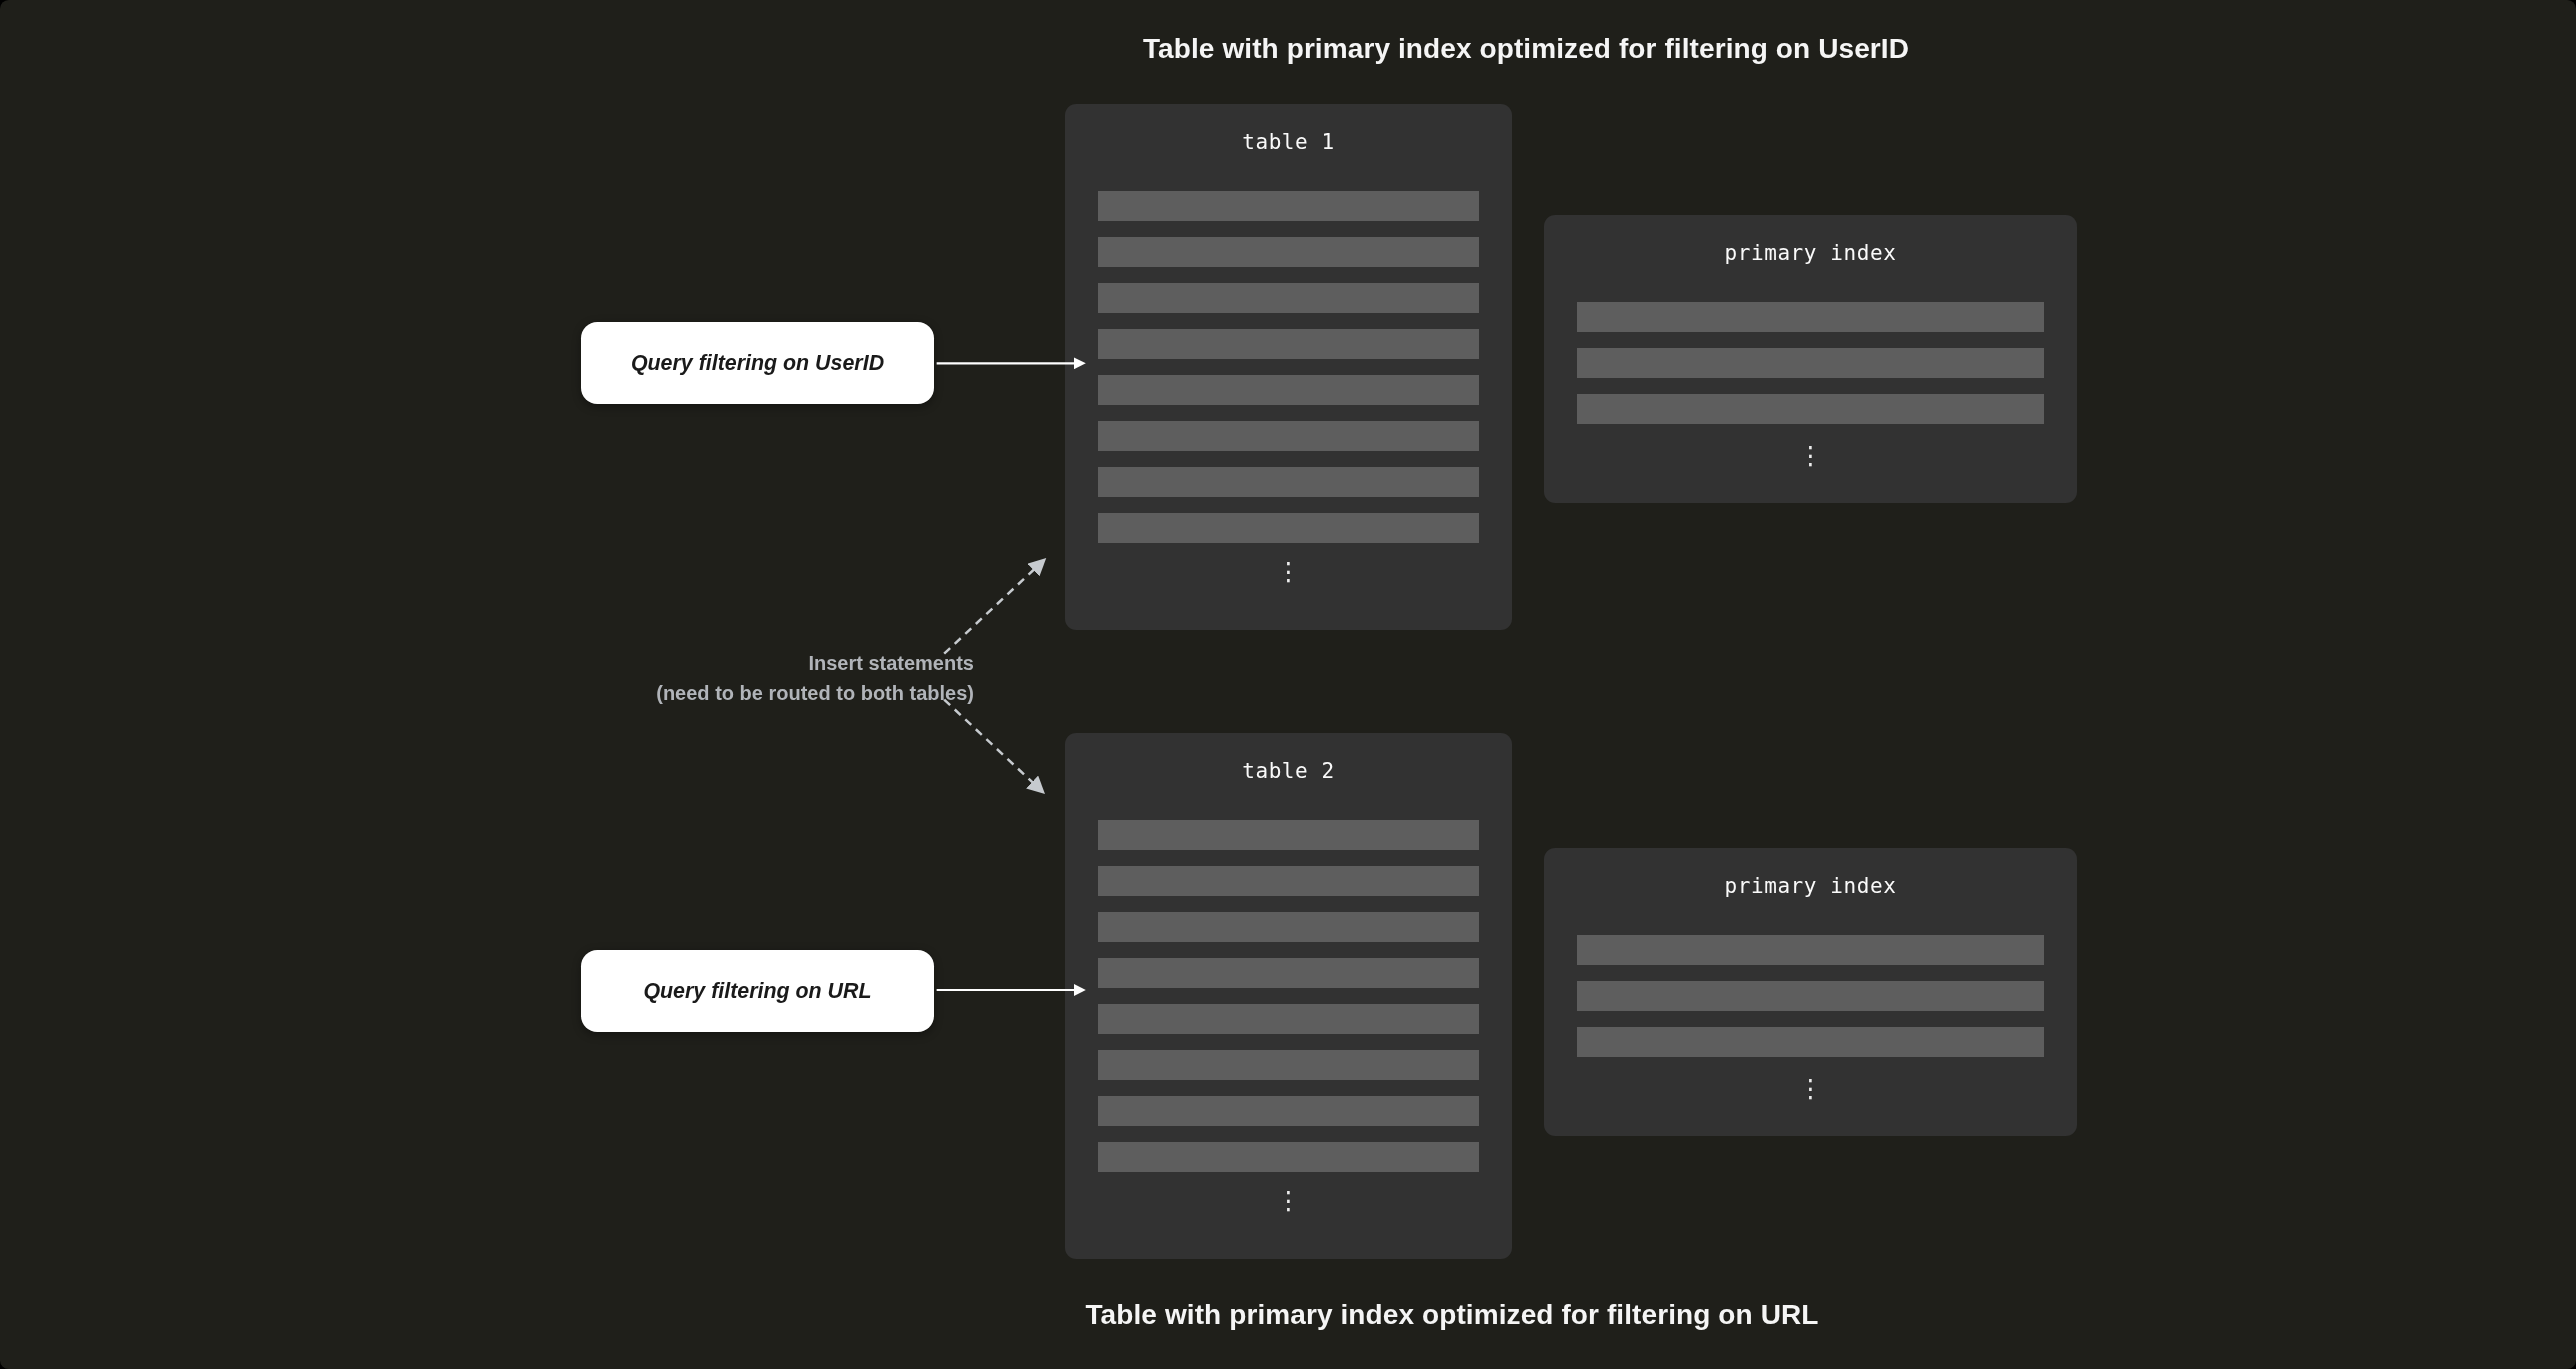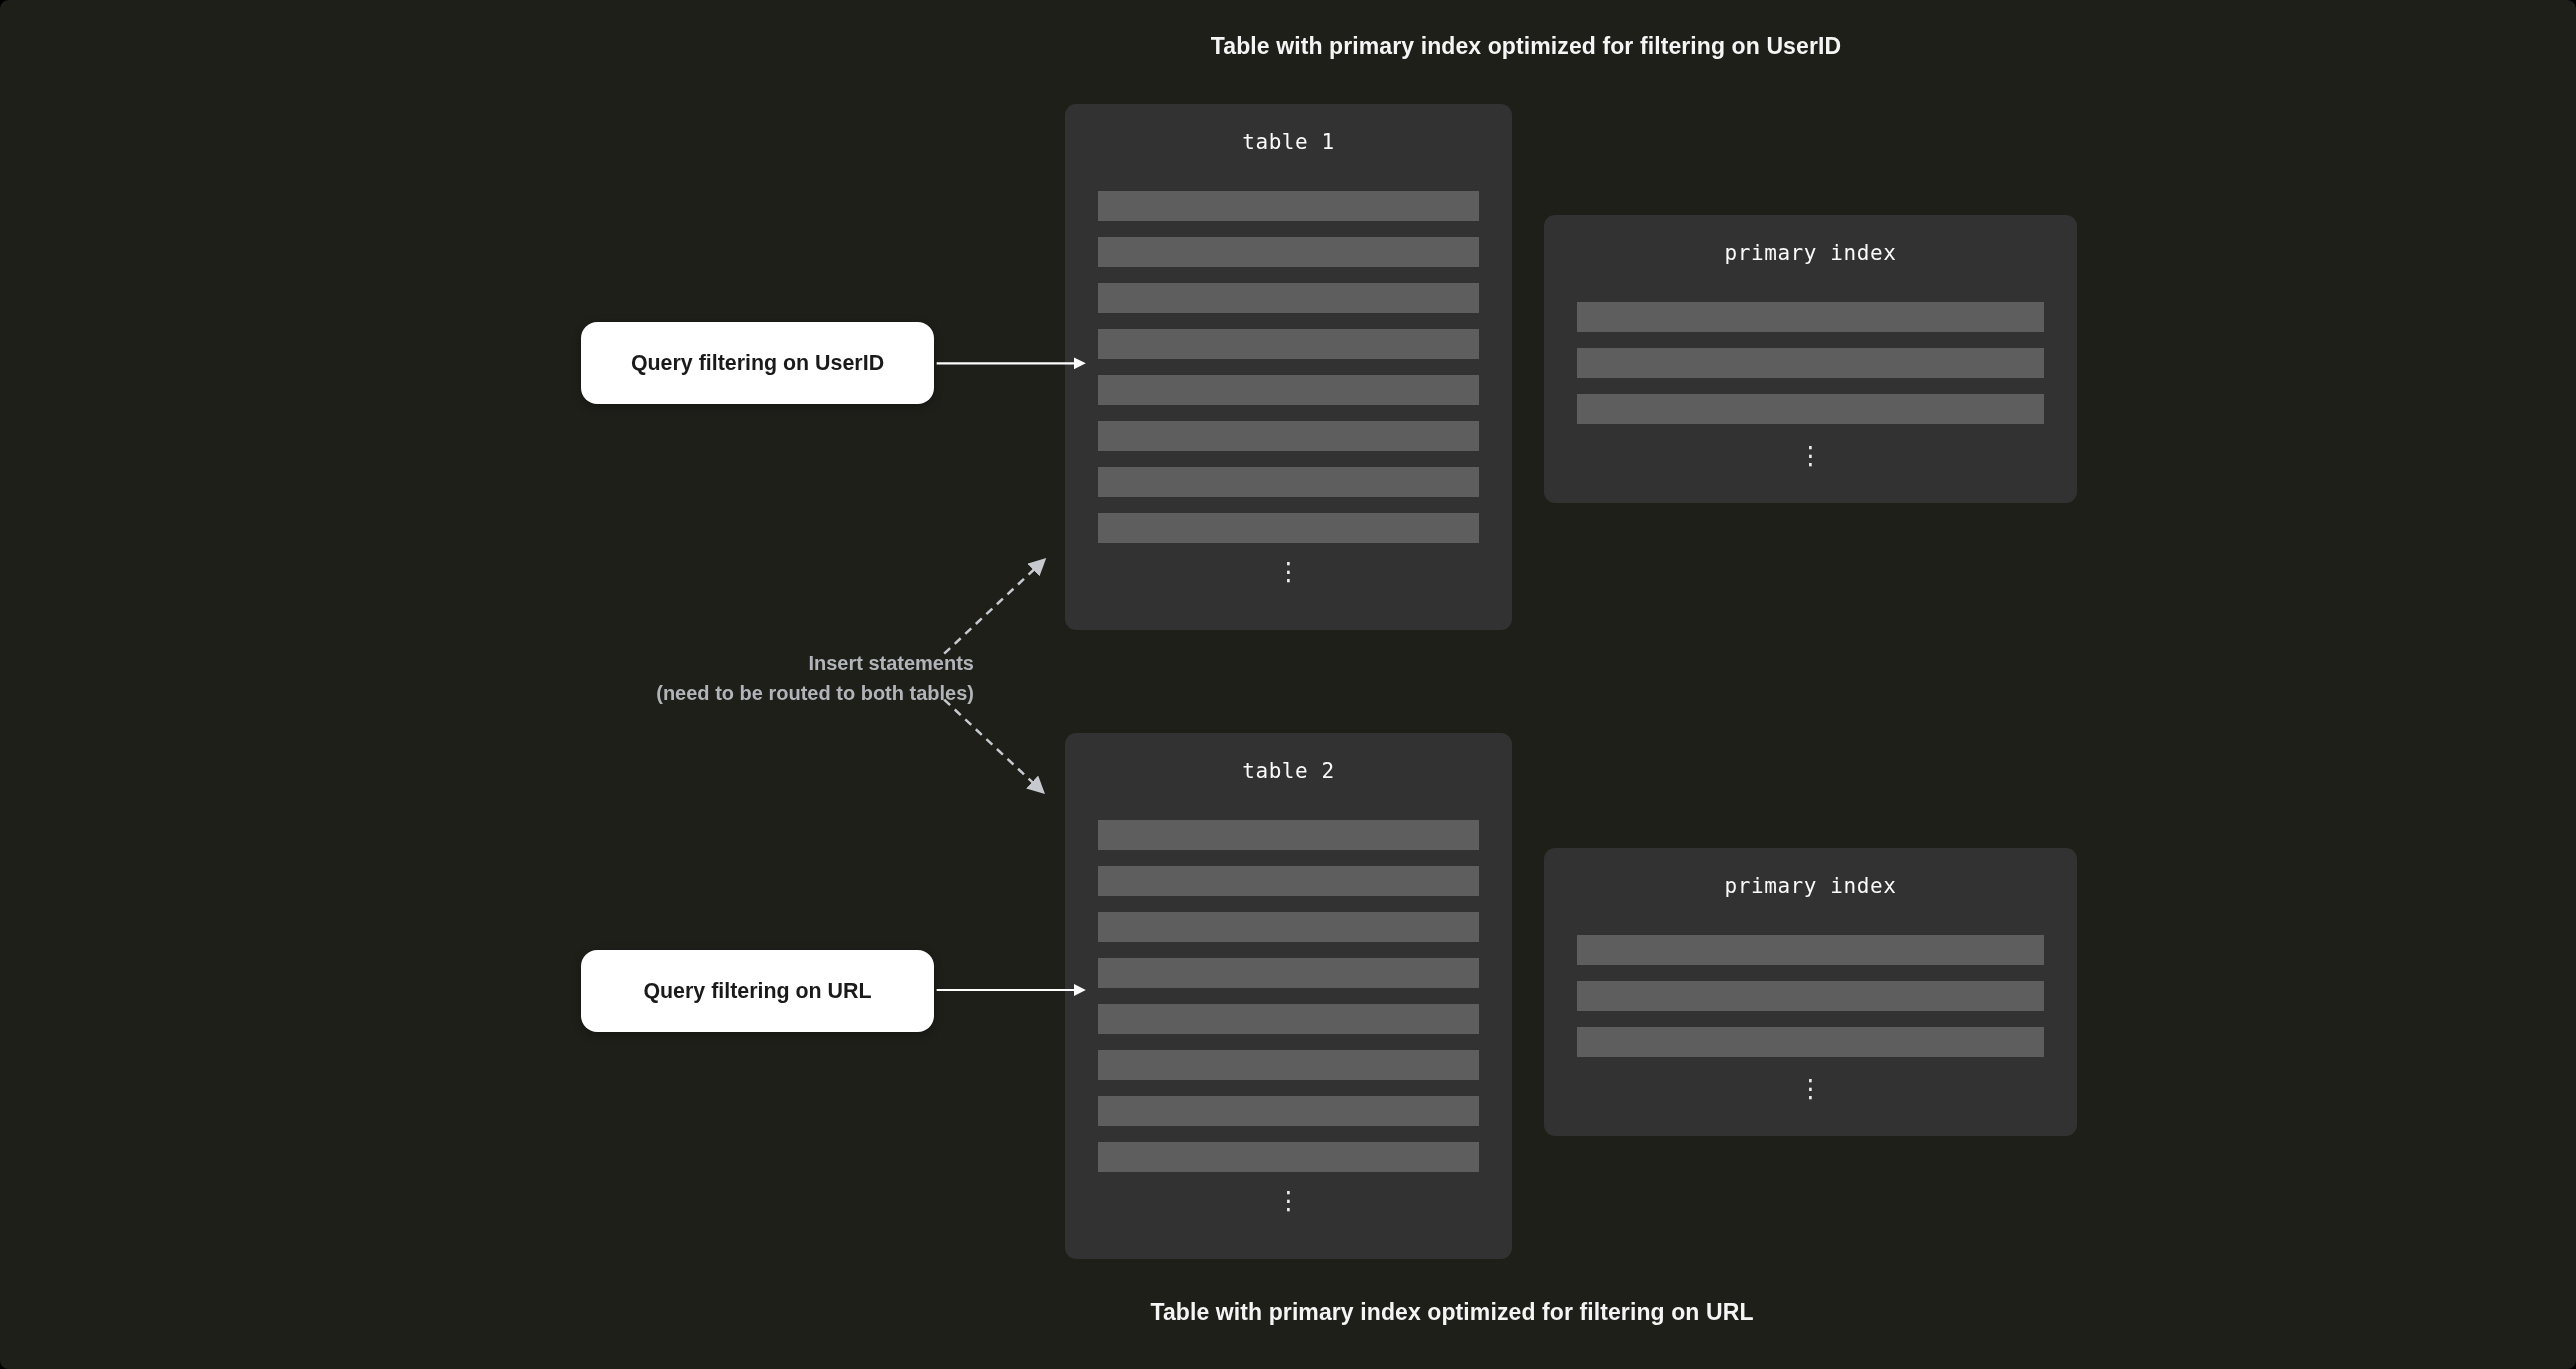--- a/index.html
+++ b/index.html
@@ -23,21 +23,21 @@
     font-family:"Liberation Sans", sans-serif;
   }
   .surface{
     position:absolute;inset:0;
     background:var(--surface-bg);
     border-radius:8.8px;
   }
   .caption{
     position:absolute;
     transform:translateX(-50%);
-    font-size:23px;font-weight:bold;
+    font-size:28px;font-weight:bold;
     color:var(--caption-text);
     white-space:nowrap;letter-spacing:0.1px;
   }
   .caption.top{left:1526px;top:33px;}
   .caption.bottom{left:1452px;top:1299px;}
 
   .panel{
     position:absolute;
     background:var(--panel-bg);
     border-radius:11.3px;
@@ -78,20 +78,21 @@
 
   .query-label{
     position:absolute;left:581px;width:353px;
     background:var(--label-bg);
     border-radius:16.3px;
     display:flex;align-items:center;justify-content:center;
     font-size:21.4px;font-weight:bold;
     color:var(--label-text);
     white-space:nowrap;
     box-shadow:0 2.5px 8.8px rgba(0,0,0,0.35);
+    font-style:italic;
   }
   #query-userid{top:322px;height:82px;}
   #query-url{top:950px;height:82px;}
 
   .insert-note{
     position:absolute;left:540px;top:649px;width:434px;
     text-align:right;
     font-size:20px;font-weight:bold;
     line-height:29.5px;
     color:var(--muted-text);

